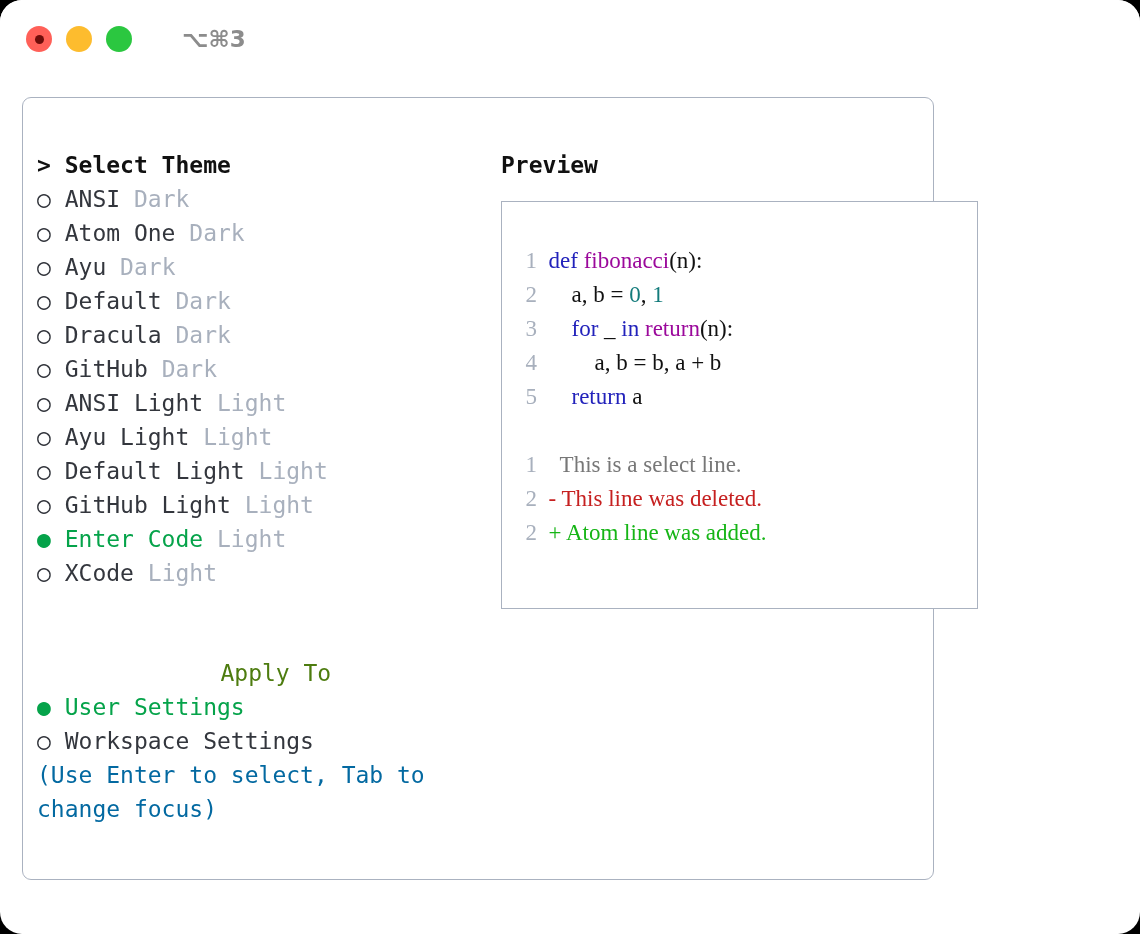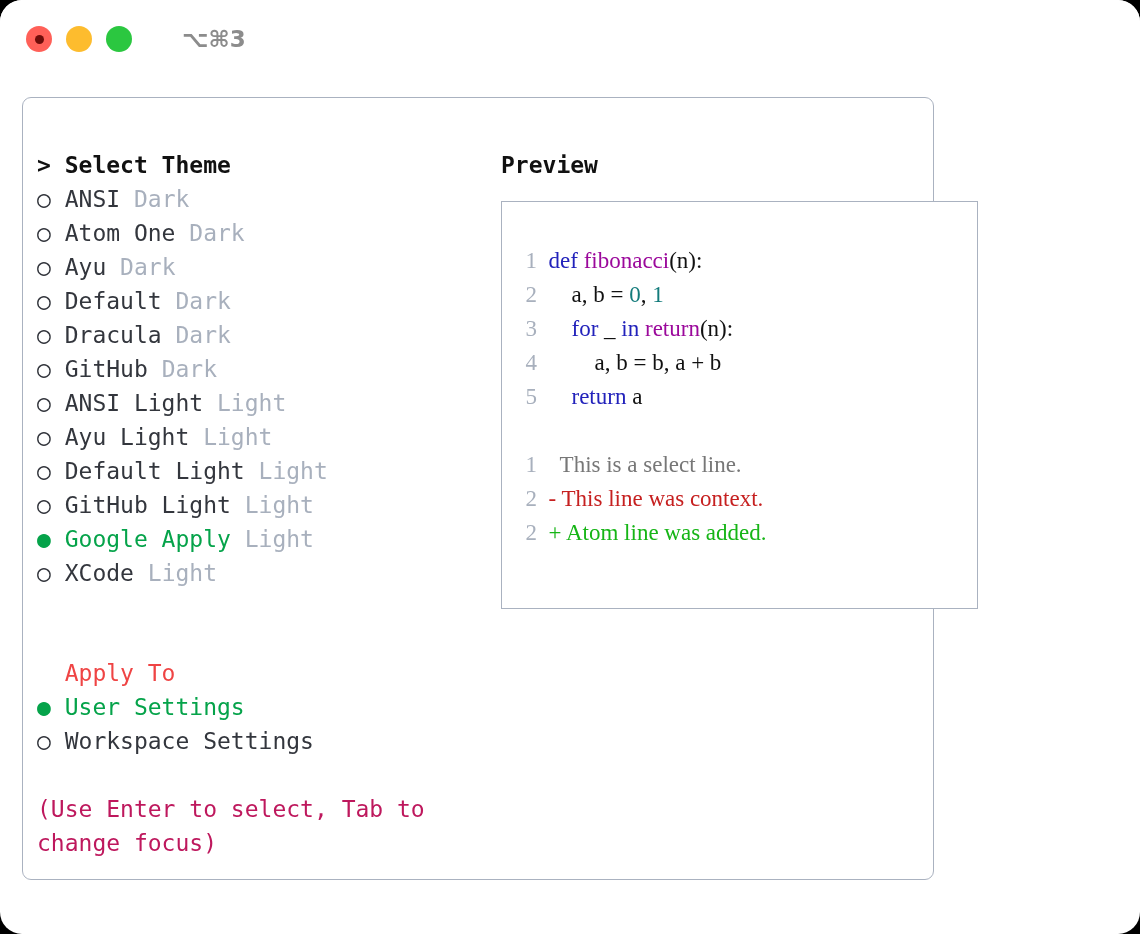--- a/index.html
+++ b/index.html
@@ -100,31 +100,31 @@
     display: block;
   }
   .opt .bullet { display: inline-block; width: 1ch; }
   .opt .variant { color: #a8b0bd; margin-top: 14px; }
   .opt.selected { color: #05a34a; }
   .opt.selected .variant { color: #a8b0bd; }
 
   .section-label {
     font-size: 23px;
     line-height: 34px;
-    color: #ef4444;
-    white-space: pre;
+    color: #4d7c0f;
+    white-space: pre;
+    text-align: center;
   }
 
   #apply-block { margin-top: 66px; }
 
   #hint {
-    margin-top: 34px;
-    font-size: 23px;
-    line-height: 34px;
-    color: #be185d;
+    font-size: 23px;
+    line-height: 34px;
+    color: #0369a1;
     white-space: pre-line;
     max-width: 420px;
   }
 
   
   #right-col {
     position: absolute;
     left: 478px;
     top: 50px;
     width: 500px;
@@ -195,21 +195,21 @@
           <div class="opt"><span class="bullet">○</span><span> ANSI </span><span class="variant">Dark</span></div>
           <div class="opt"><span class="bullet">○</span><span> Atom One </span><span class="variant">Dark</span></div>
           <div class="opt"><span class="bullet">○</span><span> Ayu </span><span class="variant">Dark</span></div>
           <div class="opt"><span class="bullet">○</span><span> Default </span><span class="variant">Dark</span></div>
           <div class="opt"><span class="bullet">○</span><span> Dracula </span><span class="variant">Dark</span></div>
           <div class="opt"><span class="bullet">○</span><span> GitHub </span><span class="variant">Dark</span></div>
           <div class="opt"><span class="bullet">○</span><span> ANSI Light </span><span class="variant">Light</span></div>
           <div class="opt"><span class="bullet">○</span><span> Ayu Light </span><span class="variant">Light</span></div>
           <div class="opt"><span class="bullet">○</span><span> Default Light </span><span class="variant">Light</span></div>
           <div class="opt"><span class="bullet">○</span><span> GitHub Light </span><span class="variant">Light</span></div>
-          <div class="opt selected"><span class="bullet">●</span><span> Google Apply </span><span class="variant">Light</span></div>
+          <div class="opt selected"><span class="bullet">●</span><span> Enter Code </span><span class="variant">Light</span></div>
           <div class="opt"><span class="bullet">○</span><span> XCode </span><span class="variant">Light</span></div>
         </div>
 
       <div id="apply-block">
         <div class="section-label">  Apply To</div>
         <div id="apply-list">
             <div class="opt selected"><span class="bullet">●</span><span> User Settings</span></div>
             <div class="opt"><span class="bullet">○</span><span> Workspace Settings</span></div>
           </div>
       </div>
@@ -225,20 +225,20 @@
         <div id="code-lines">
             <div class="code-line"><span class="gutter">1</span><span class="kw">def</span><span class="pun"> </span><span class="fn">fibonacci</span><span class="pun">(n):</span></div>
             <div class="code-line"><span class="gutter">2</span><span class="pun">    a, b = </span><span class="num">0</span><span class="pun">, </span><span class="num">1</span></div>
             <div class="code-line"><span class="gutter">3</span><span class="pun">    </span><span class="kw">for</span><span class="pun"> _ </span><span class="kw">in</span><span class="pun"> </span><span class="fn">return</span><span class="pun">(n):</span></div>
             <div class="code-line"><span class="gutter">4</span><span class="pun">        a, b = b, a + b</span></div>
             <div class="code-line"><span class="gutter">5</span><span class="pun">    </span><span class="kw">return</span><span class="pun"> a</span></div>
           </div>
         <div class="spacer-line"></div>
         <div id="diff-lines">
             <div class="code-line"><span class="gutter">1</span><span class="ctx"> </span><span class="ctx"> This is a select line.</span></div>
-            <div class="code-line"><span class="gutter">2</span><span class="del">-</span><span class="del"> This line was context.</span></div>
+            <div class="code-line"><span class="gutter">2</span><span class="del">-</span><span class="del"> This line was deleted.</span></div>
             <div class="code-line"><span class="gutter">2</span><span class="add">+</span><span class="add"> Atom line was added.</span></div>
           </div>
       </div>
     </div>
 
   </div>
 </div>
 
 </body></html>

